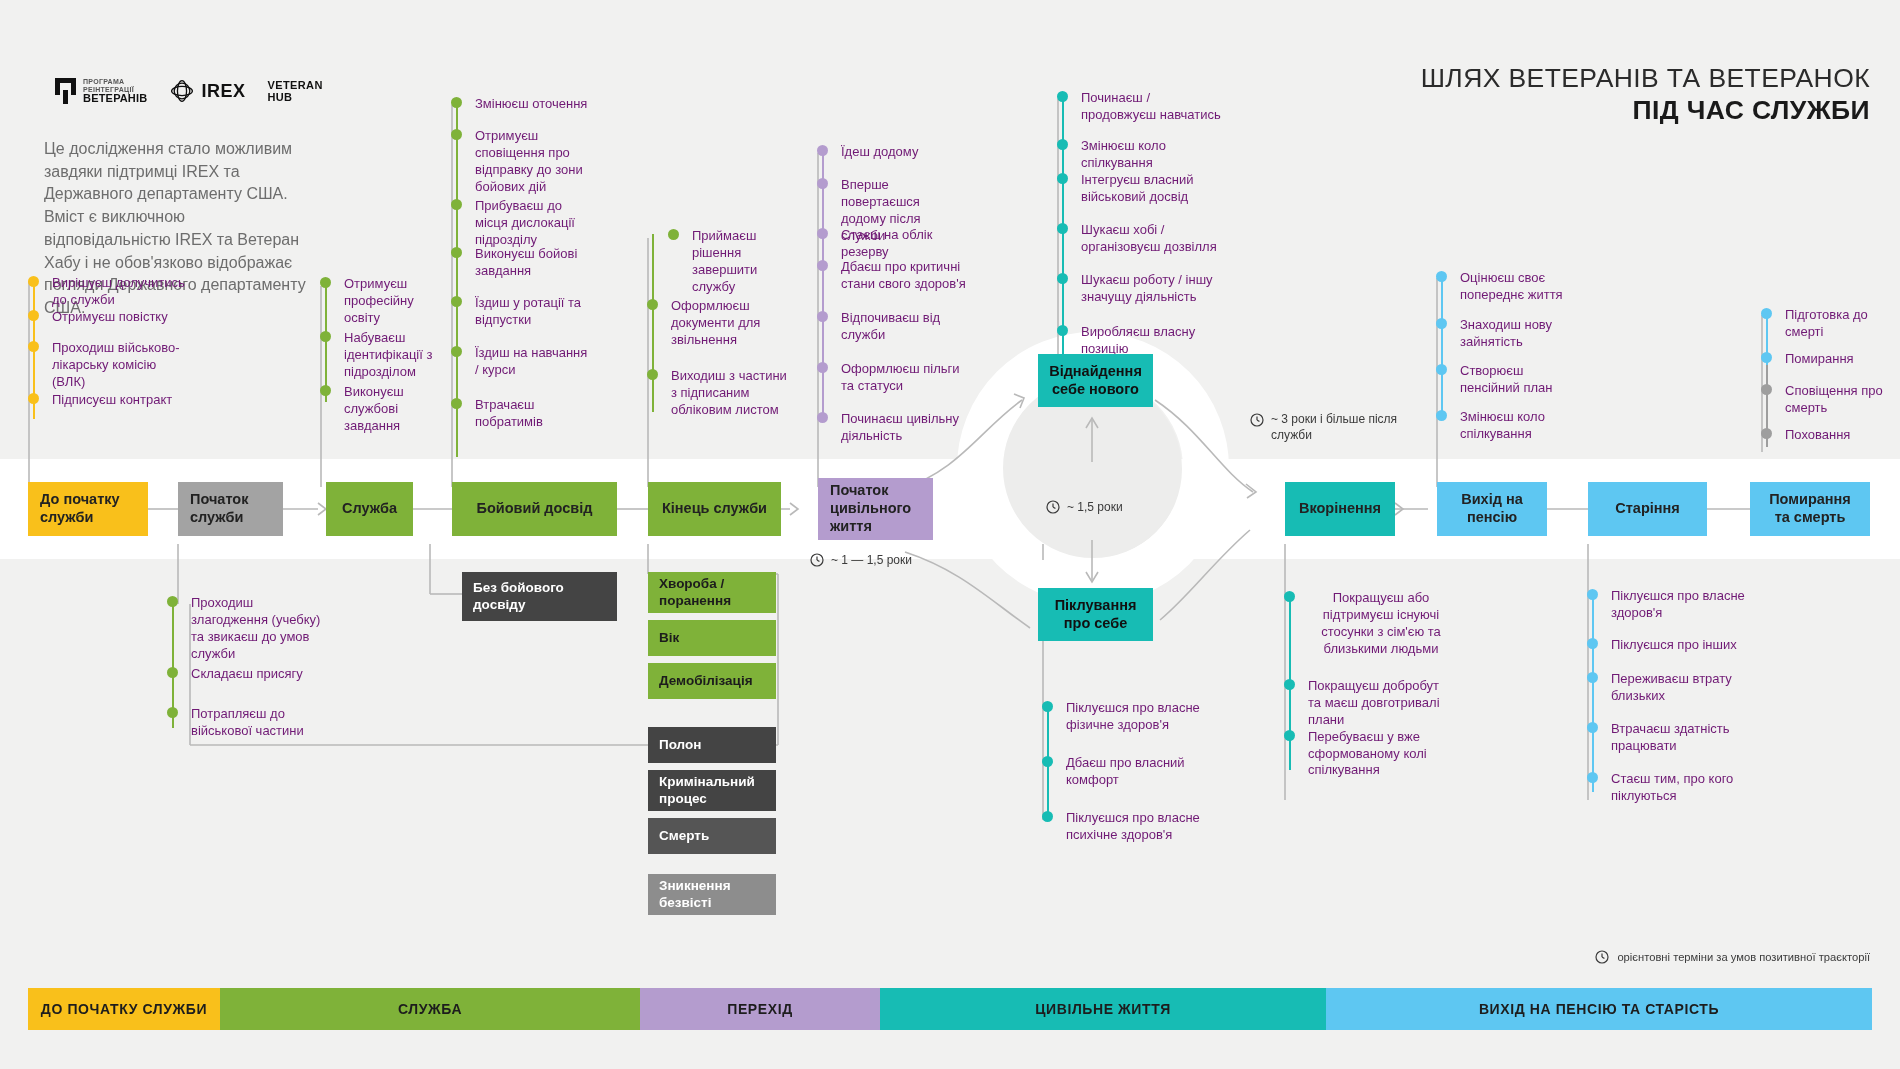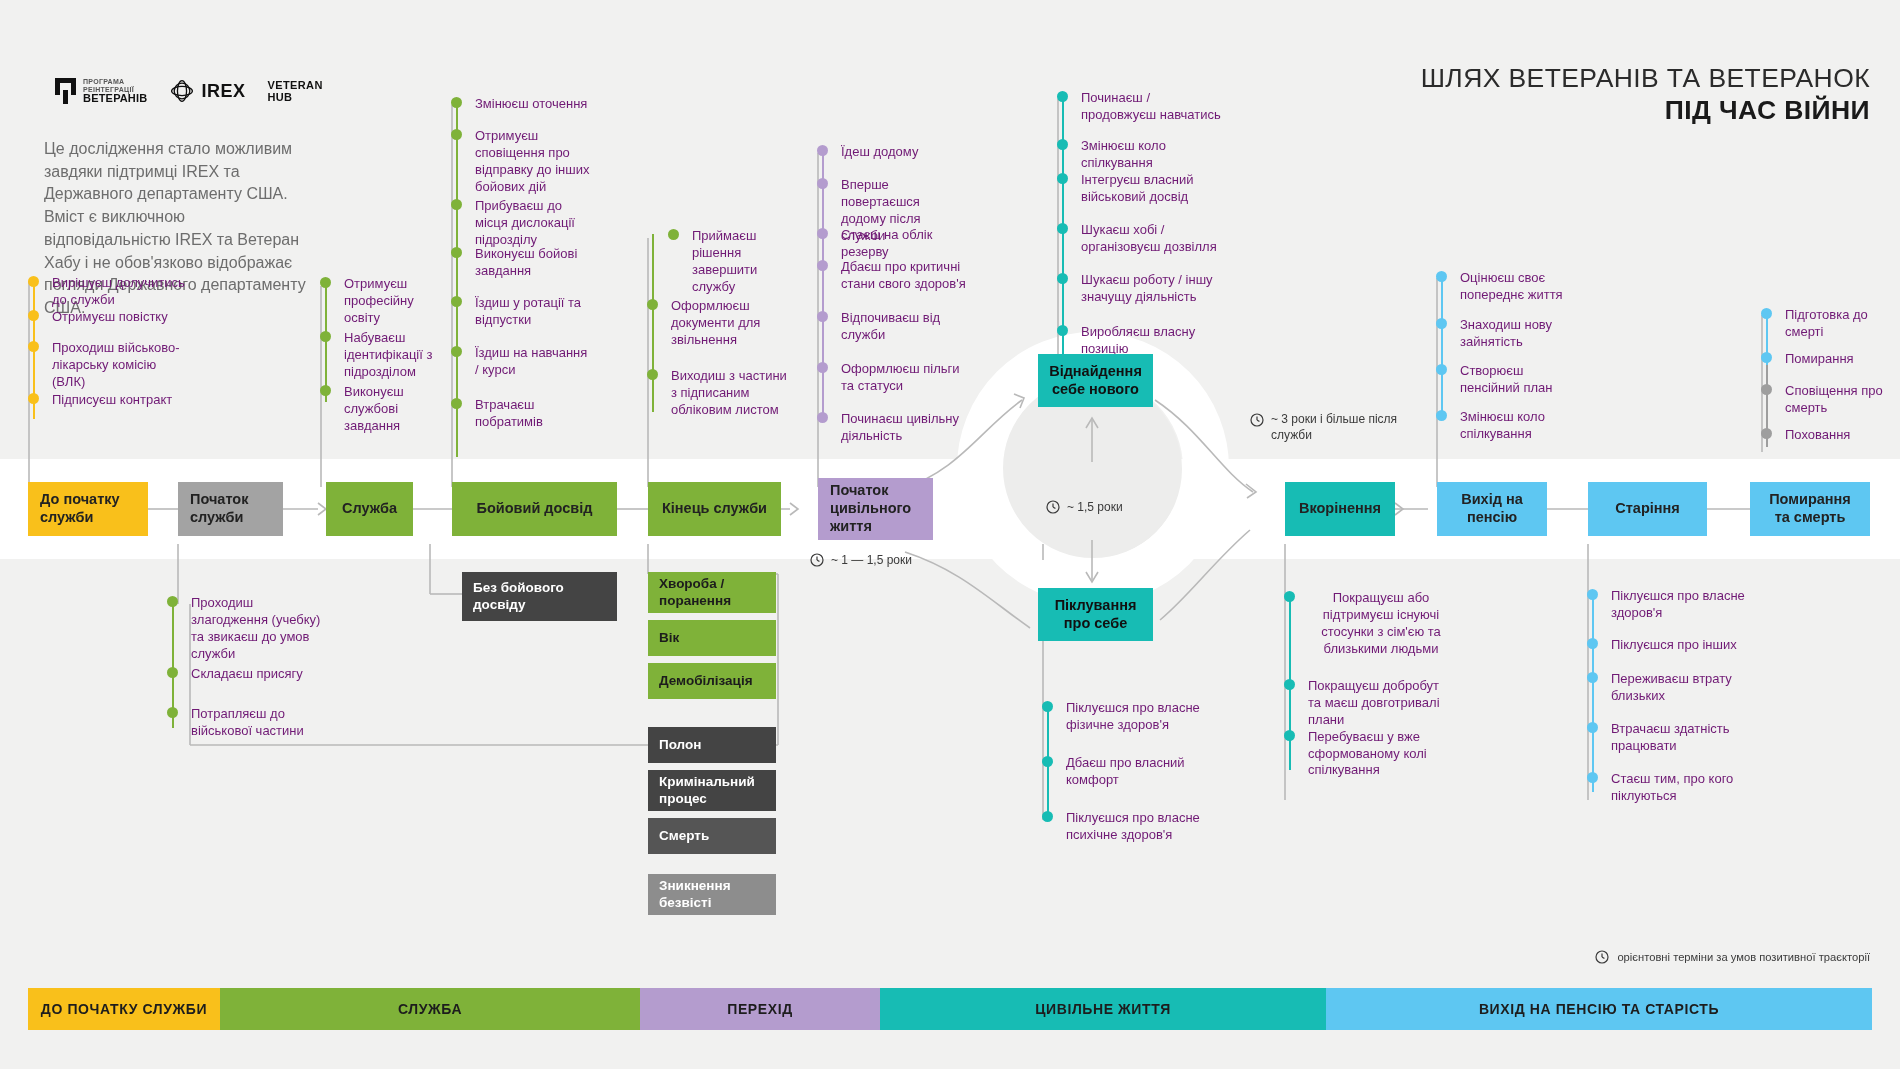--- a/index.html
+++ b/index.html
@@ -177,21 +177,21 @@
     <div class="logo-vh">
       <div>VETERAN</div>
       <div>HUB</div>
     </div>
   </div>
 
   <div class="disclaimer">Це дослідження стало можливим завдяки підтримці IREX та Державного департаменту США. Вміст є виключною відповідальністю IREX та Ветеран Хабу і не обов'язково відображає погляди Державного департаменту США.</div>
 
   <div class="title">
     <div class="l1">ШЛЯХ ВЕТЕРАНІВ ТА ВЕТЕРАНОК</div>
-    <div class="l2">ПІД ЧАС ВІЙНИ</div>
+    <div class="l2">ПІД ЧАС СЛУЖБИ</div>
   </div>
 
   <div class="blist" style="left:28px;top:275px;width:160px;">
     <div class="bline" style="top:6px;height:138px;background:#f9c01b;"></div>
     <div class="bitem" style="height:34px;">
       <span class="dot" style="background:#f9c01b;"></span>
       <span>Вирішуєш долучитись до служби</span>
     </div>
     <div class="bitem" style="height:31px;">
       <span class="dot" style="background:#f9c01b;"></span>
@@ -240,21 +240,21 @@
   </div>
 
   <div class="blist" style="left:451px;top:96px;width:140px;">
     <div class="bline" style="top:6px;height:355px;background:#7fb239;"></div>
     <div class="bitem" style="height:32px;">
       <span class="dot" style="background:#7fb239;"></span>
       <span>Змінюєш оточення</span>
     </div>
     <div class="bitem" style="height:70px;">
       <span class="dot" style="background:#7fb239;"></span>
-      <span>Отримуєш сповіщення про відправку до інших бойових дій</span>
+      <span>Отримуєш сповіщення про відправку до зони бойових дій</span>
     </div>
     <div class="bitem" style="height:48px;">
       <span class="dot" style="background:#7fb239;"></span>
       <span>Прибуваєш до місця дислокації підрозділу</span>
     </div>
     <div class="bitem" style="height:49px;">
       <span class="dot" style="background:#7fb239;"></span>
       <span>Виконуєш бойові завдання</span>
     </div>
     <div class="bitem" style="height:50px;">

